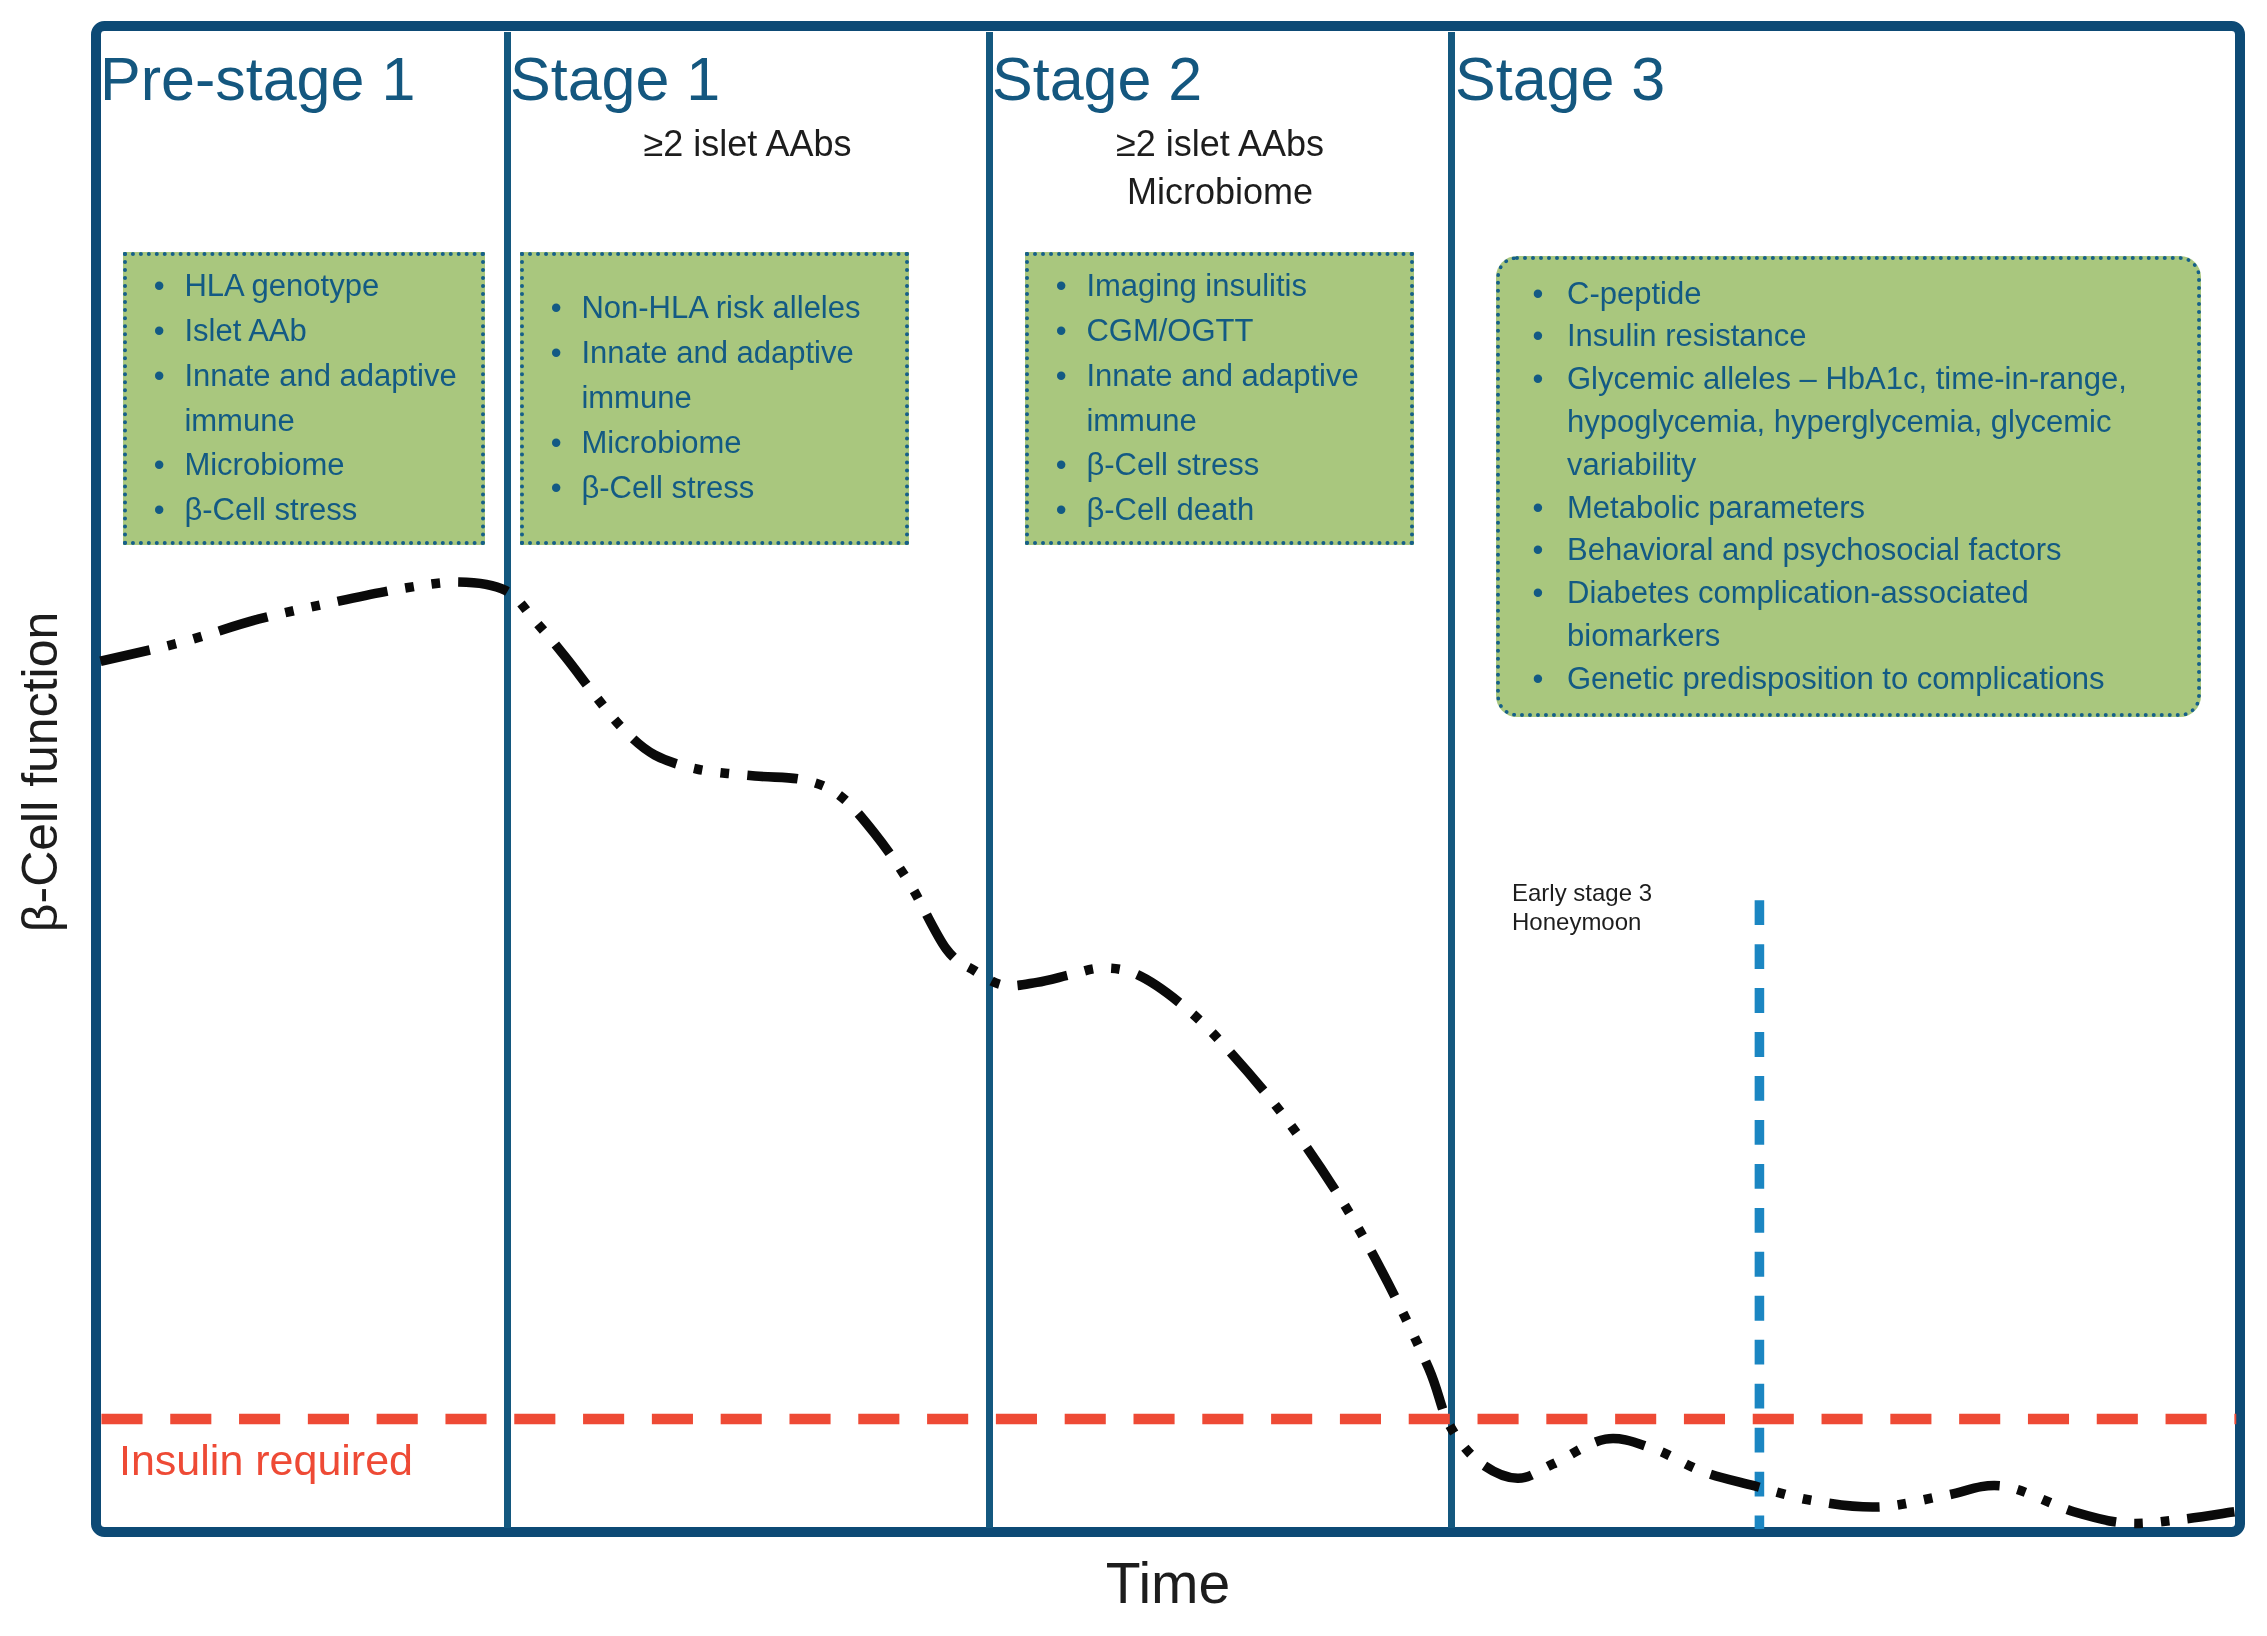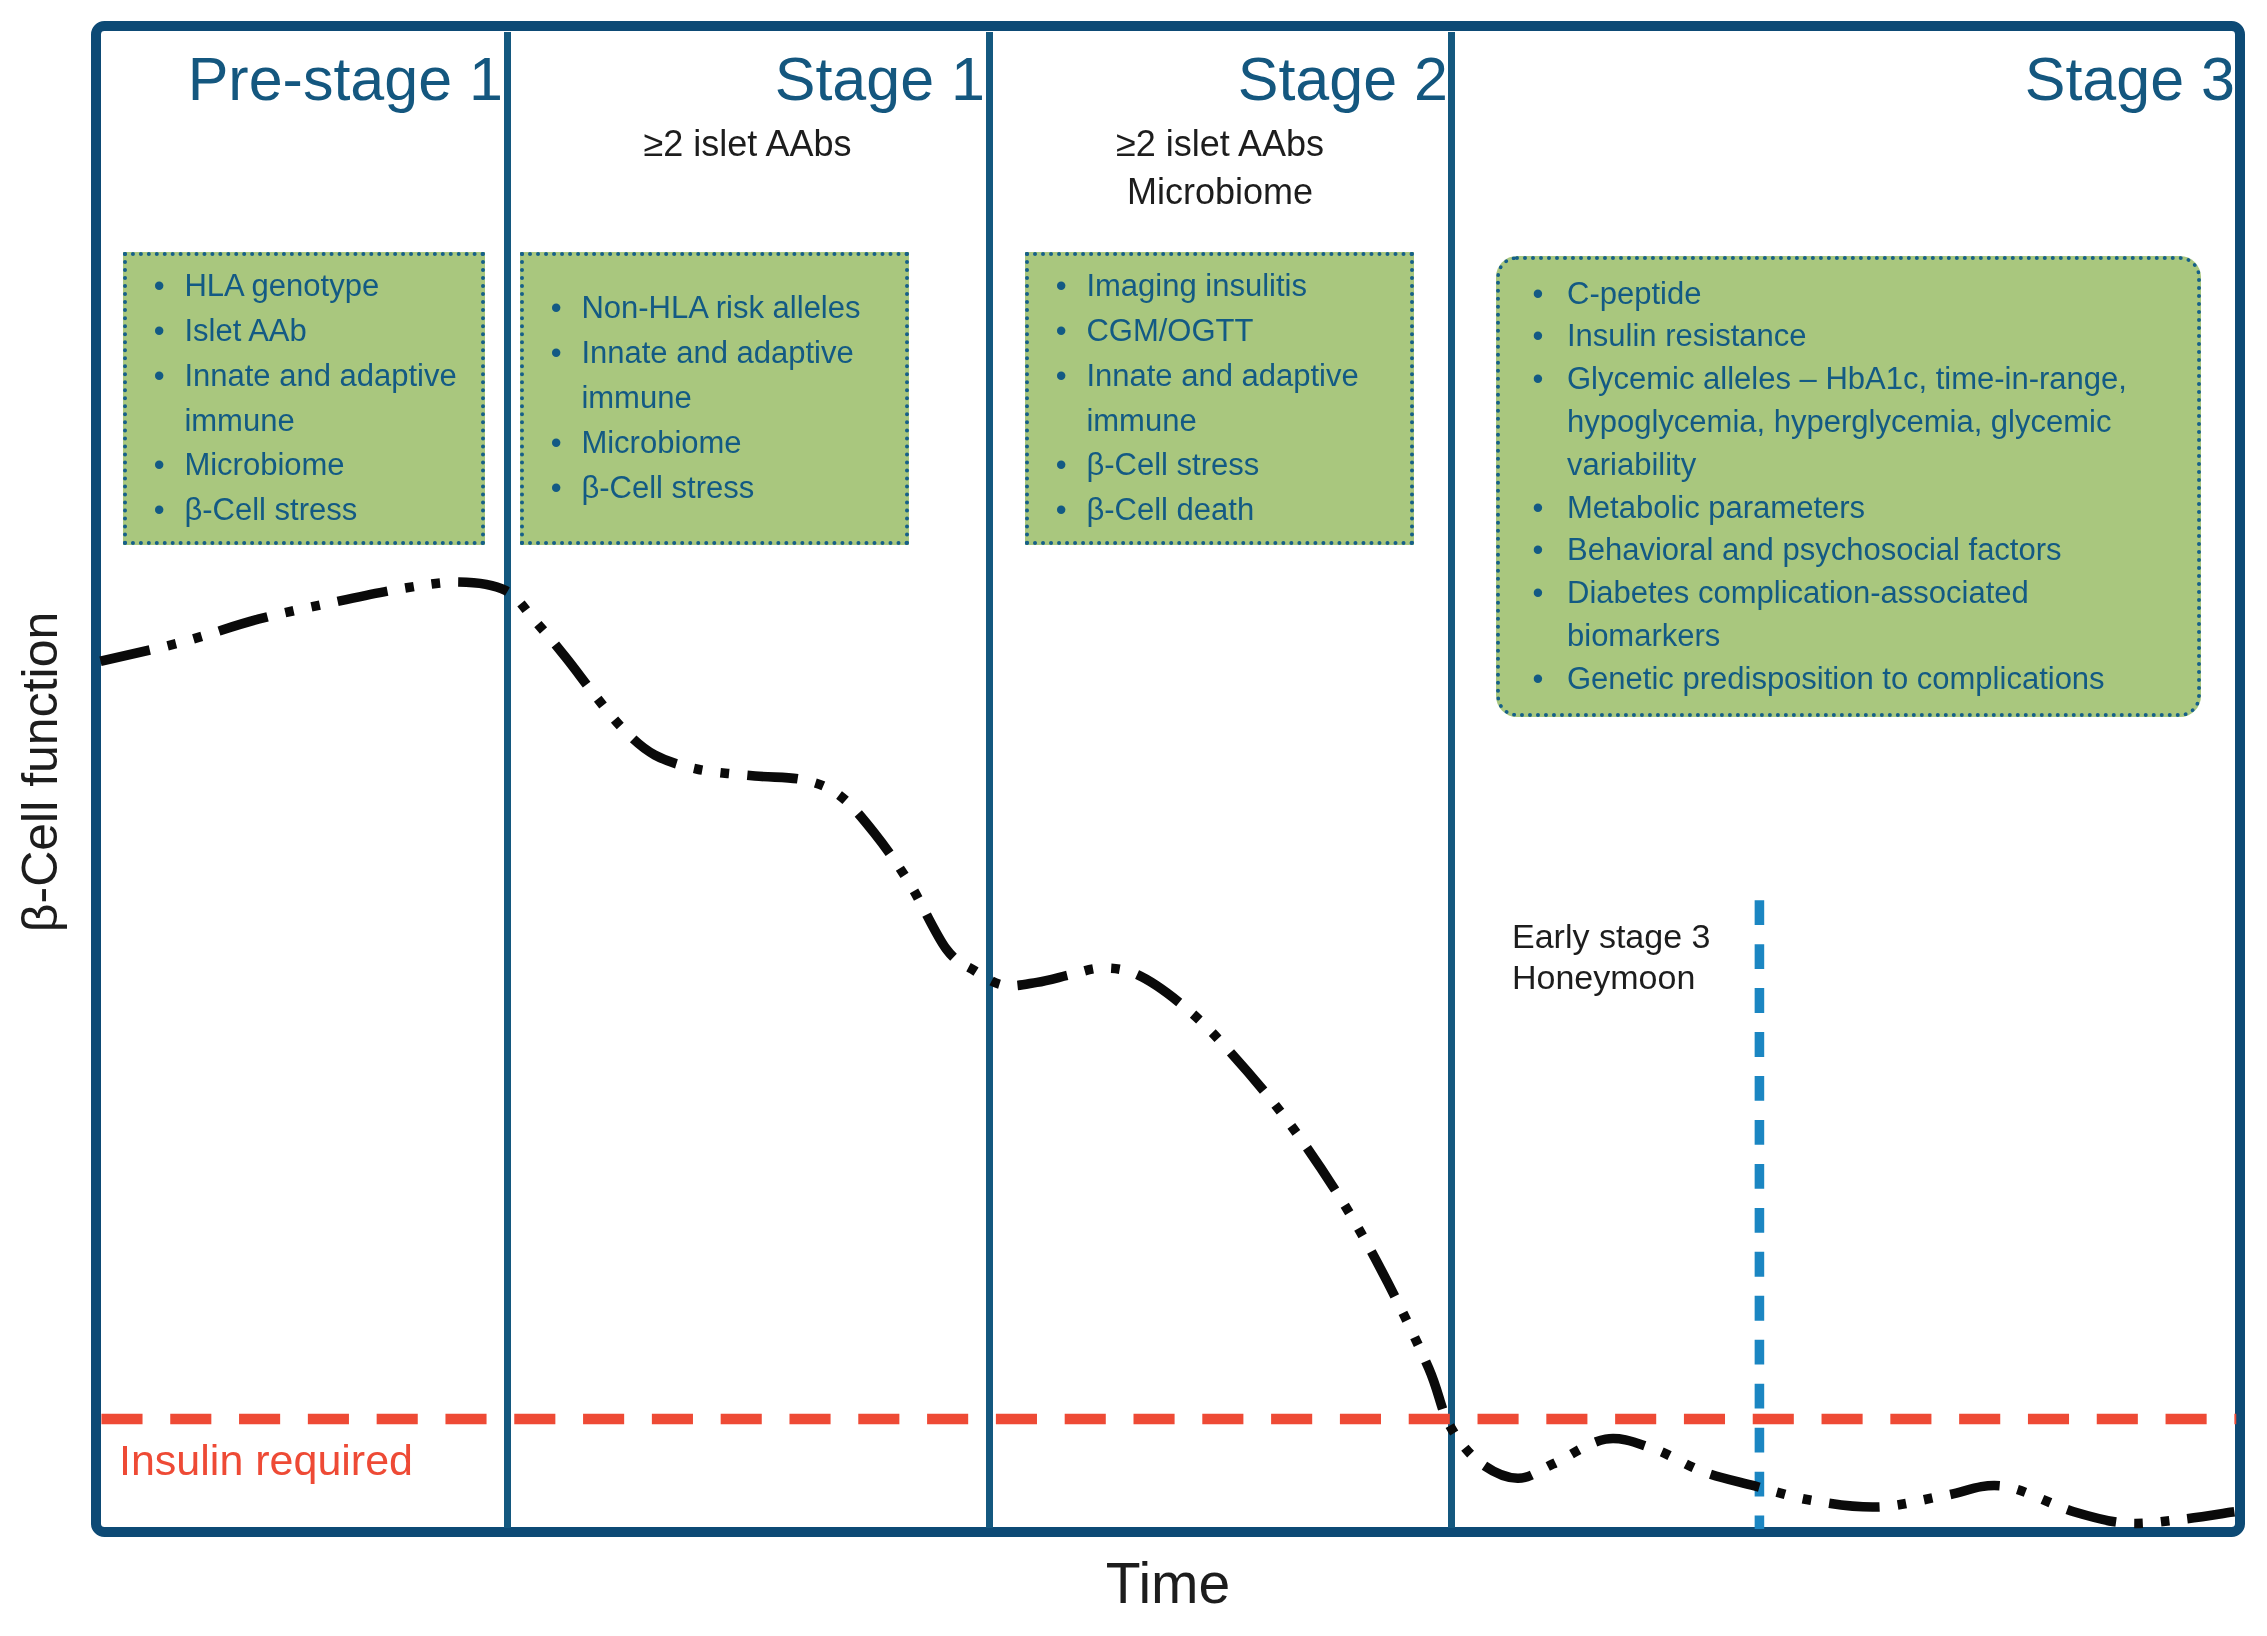--- a/index.html
+++ b/index.html
@@ -9,21 +9,21 @@
   }
   .frame {
     position:absolute; left:91px; top:21px; width:2154px; height:1516px;
     border:10.5px solid var(--panel-border); border-radius:13.4px; box-sizing:border-box;
   }
   .divider { position:absolute; top:32px; width:6.7px; height:1496px; background:var(--divider); }
   .d1 { left:504px; } .d2 { left:986px; } .d3 { left:1448px; }
 
   .stage-header {
     position:absolute; top:44px; font-size:61px; color:var(--header-text);
-    text-align:right; letter-spacing:0px;
+    text-align:left; letter-spacing:0px;
   }
   .h1 { left:100px;  width:403px; }
   .h2 { left:510px;  width:475px; }
   .h3 { left:992px; width:456px; }
   .h4 { left:1455px; width:780px; }
 
   .stage-sub {
     position:absolute; top:120px; font-size:36px; line-height:1.32;
     color:var(--dark-text); text-align:center;
   }
@@ -54,21 +54,21 @@
     white-space:nowrap; font-size:50px; color:var(--dark-text);
   }
   .time-label {
     position:absolute; left:91px; top:1550px; width:2154px;
     text-align:center; font-size:57px; color:var(--dark-text);
   }
   .insulin-label {
     position:absolute; left:119px; top:1436px; font-size:43px; color:var(--insulin-line);
   }
   .honeymoon-label {
-    position:absolute; left:1512px; top:916px; font-size:34px; line-height:1.22;
+    position:absolute; left:1512px; top:878px; font-size:24px; line-height:1.22;
     color:var(--dark-text);
   }
 
   svg.overlay { position:absolute; left:0; top:0; width:2267px; height:1636px; pointer-events:none; }
   .insulin-line  { stroke:var(--insulin-line);  stroke-width:11; stroke-dasharray:43 29; fill:none; }
   .honeymoon-line{ stroke:var(--honeymoon-line); stroke-width:10; stroke-dasharray:26 20; fill:none; }
   .curve {
     stroke:var(--curve); stroke-width:10; fill:none;
     stroke-dasharray:53 19 9 19 9 19; stroke-linejoin:round;
   }

